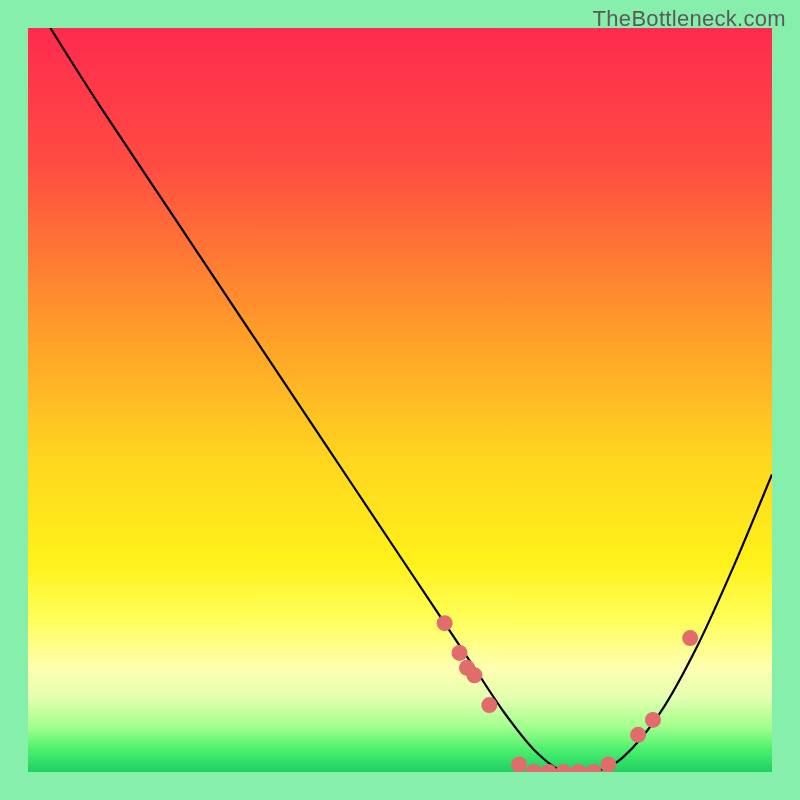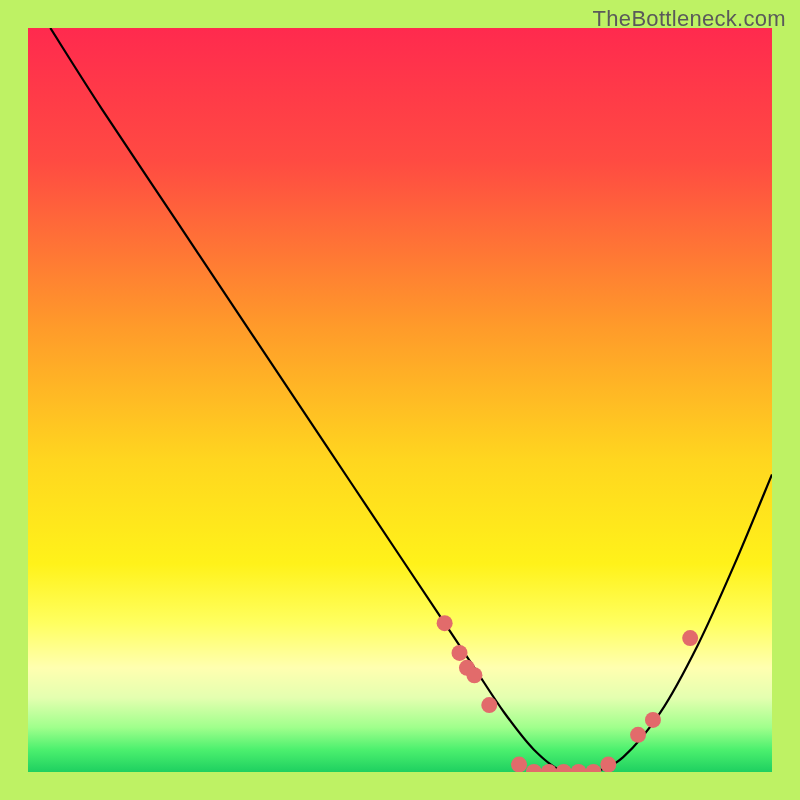--- a/index.html
+++ b/index.html
@@ -7,21 +7,21 @@
     padding: 0;
     background: #000;
     width: 800px;
     height: 800px;
     overflow: hidden;
     font-family: Arial, Helvetica, sans-serif;
   }
   .outer {
     width: 800px;
     height: 800px;
-    background: #bef264;
+    background: #86efac;
     position: relative;
   }
   .watermark {
     position: absolute;
     top: 6px;
     right: 14px;
     color: #5a5a5a;
     font-size: 22px;
     font-weight: 500;
     letter-spacing: 0.3px;

